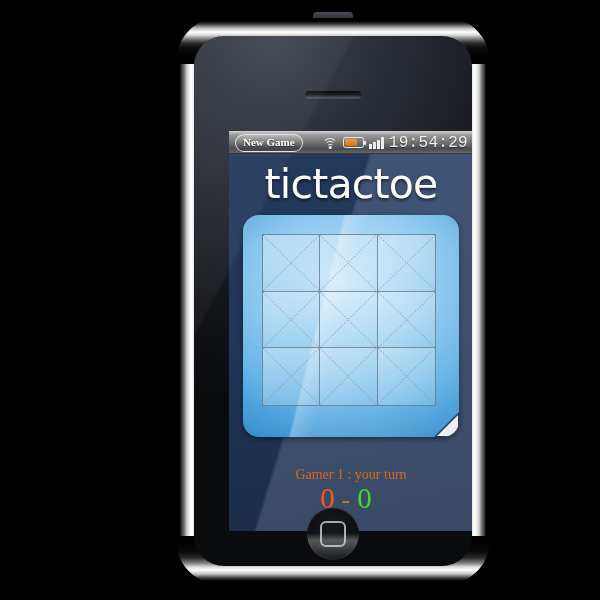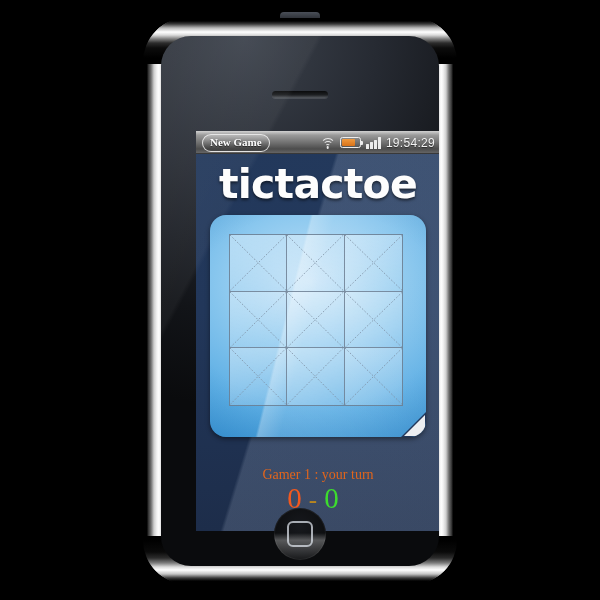--- a/index.html
+++ b/index.html
@@ -1,21 +1,21 @@
 <!DOCTYPE html>
 <html><head>
 <meta charset="utf-8">
 <style>
   html,body{margin:0;padding:0;background:#000;}
   body{
     width:600px;height:600px;overflow:hidden;
     font-family:"Liberation Serif",serif;
     -webkit-font-smoothing:antialiased;
   }
-  .stage{position:relative;width:543px;height:600px;background:#000;}
+  .stage{position:relative;width:543px;height:600px;background:#000;margin-left:33px;}
 
   
   .phone{
     position:absolute;left:143px;top:18px;width:314px;height:566px;
     border-radius:44px;
     background:
       linear-gradient(90deg,
         #000 0px,#000 4px,
         #2b2b2b 5px,#6e6e6e 8px,#cfcfcf 11px,
         #f4f4f4 14px,#ffffff 16px,#e2e2e2 18px,
@@ -122,27 +122,27 @@
   .battery:after{content:"";position:absolute;right:-3.4px;top:3px;width:2px;height:4px;
     background:#ededed;border-radius:0 1px 1px 0;}
   .battery span{display:block;height:100%;width:74%;border-radius:1px;
     background:linear-gradient(180deg,#f09a3e,#d9731a);}
   .signal{display:flex;align-items:flex-end;gap:1.5px;height:12px;}
   .signal b{display:block;width:2.6px;background:#ededed;border-radius:.5px;}
   .signal b:nth-child(1){height:5px;}
   .signal b:nth-child(2){height:7px;}
   .signal b:nth-child(3){height:9px;}
   .signal b:nth-child(4){height:11.5px;}
-  .clock{color:#f2f2f2;font-size:12px;letter-spacing:.3px;
-    font-family:Liberation Sans, sans-serif;text-shadow:0 1px 1px rgba(0,0,0,.5);}
+  .clock{color:#f2f2f2;font-size:16px;letter-spacing:.3px;
+    font-family:Liberation Mono, monospace;text-shadow:0 1px 1px rgba(0,0,0,.5);}
 
   
   .title{
     position:relative;z-index:3;text-align:center;color:#fdfdfd;
-    font-family:"DejaVu Sans",sans-serif;font-weight:bold;
+    font-family:"DejaVu Sans",sans-serif;font-weight:normal;
     font-size:41px;line-height:44px;letter-spacing:-.8px;
     margin-top:8px;text-shadow:0 2px 3px rgba(0,0,0,.55);
   }
 
   
   .panel-wrap{position:relative;z-index:3;margin:9px 14px 0 14px;}
   .panel{
     position:relative;height:222px;border-radius:16px;overflow:hidden;
     background:
       radial-gradient(150% 115% at 46% 30%,#bfe0f7 0%,#8dc9ef 26%,#5aade4 52%,#2f8fd4 76%,#1b6fb5 100%);

